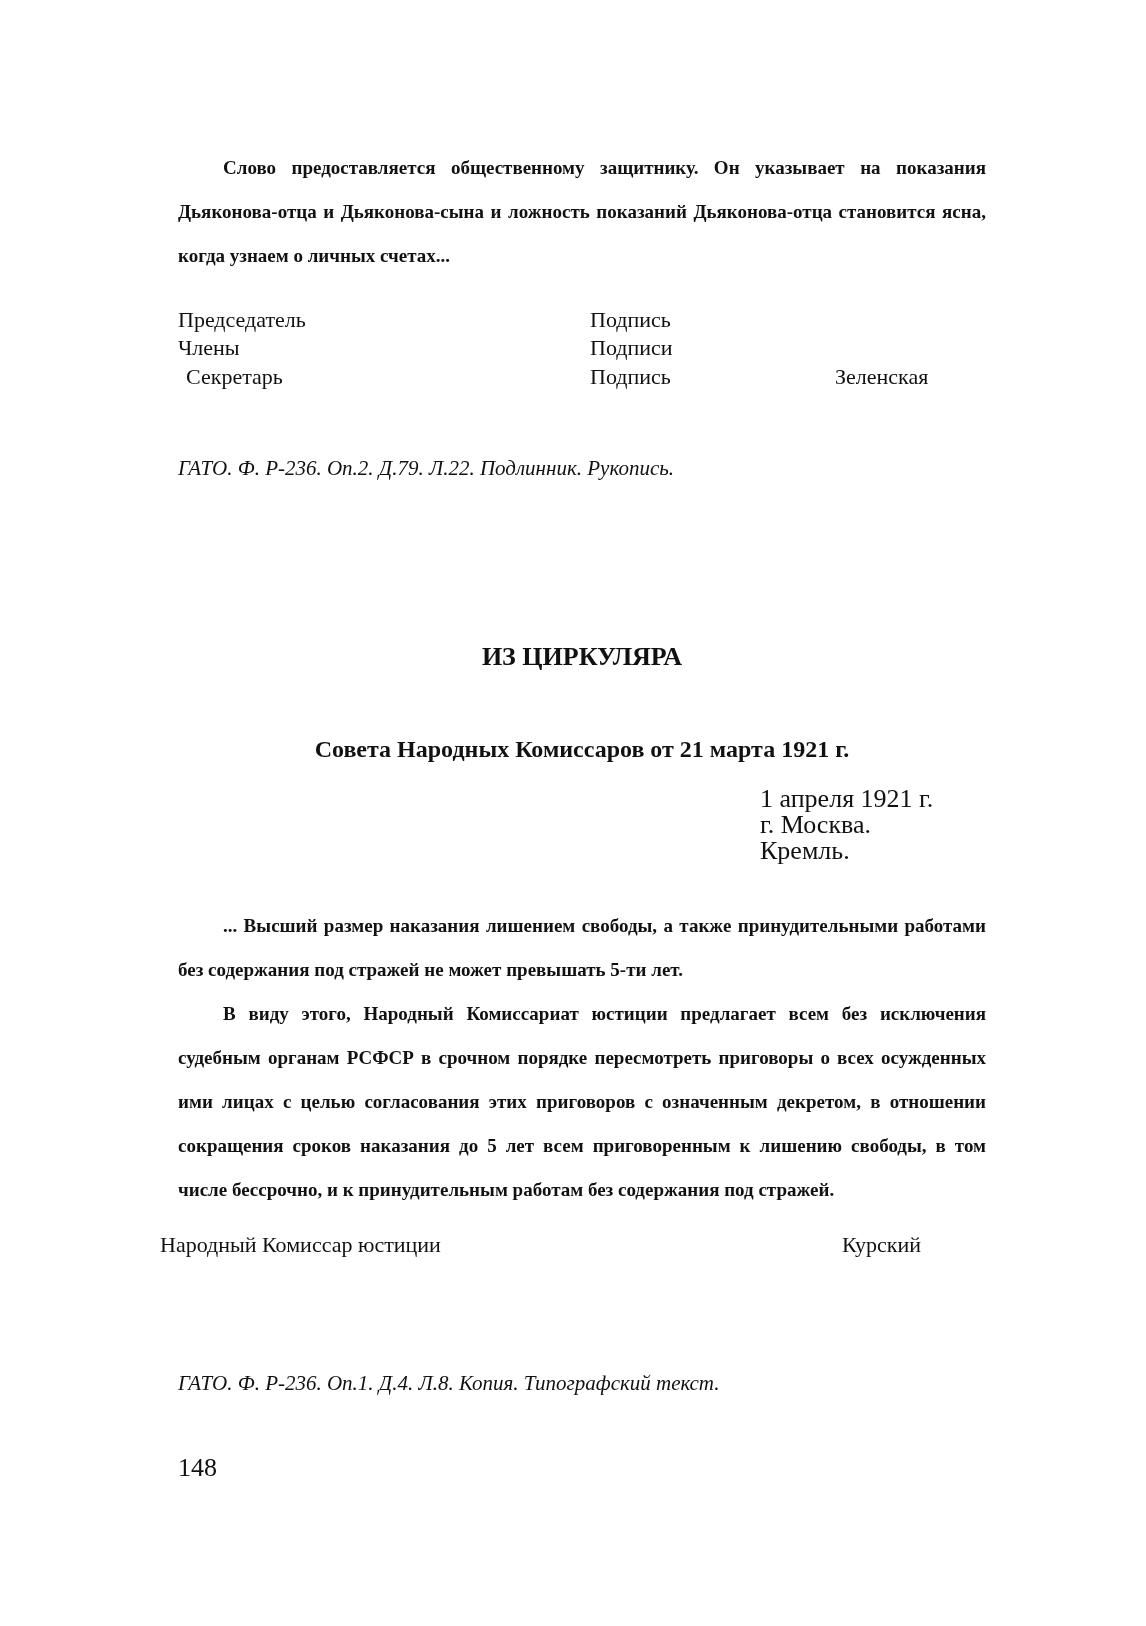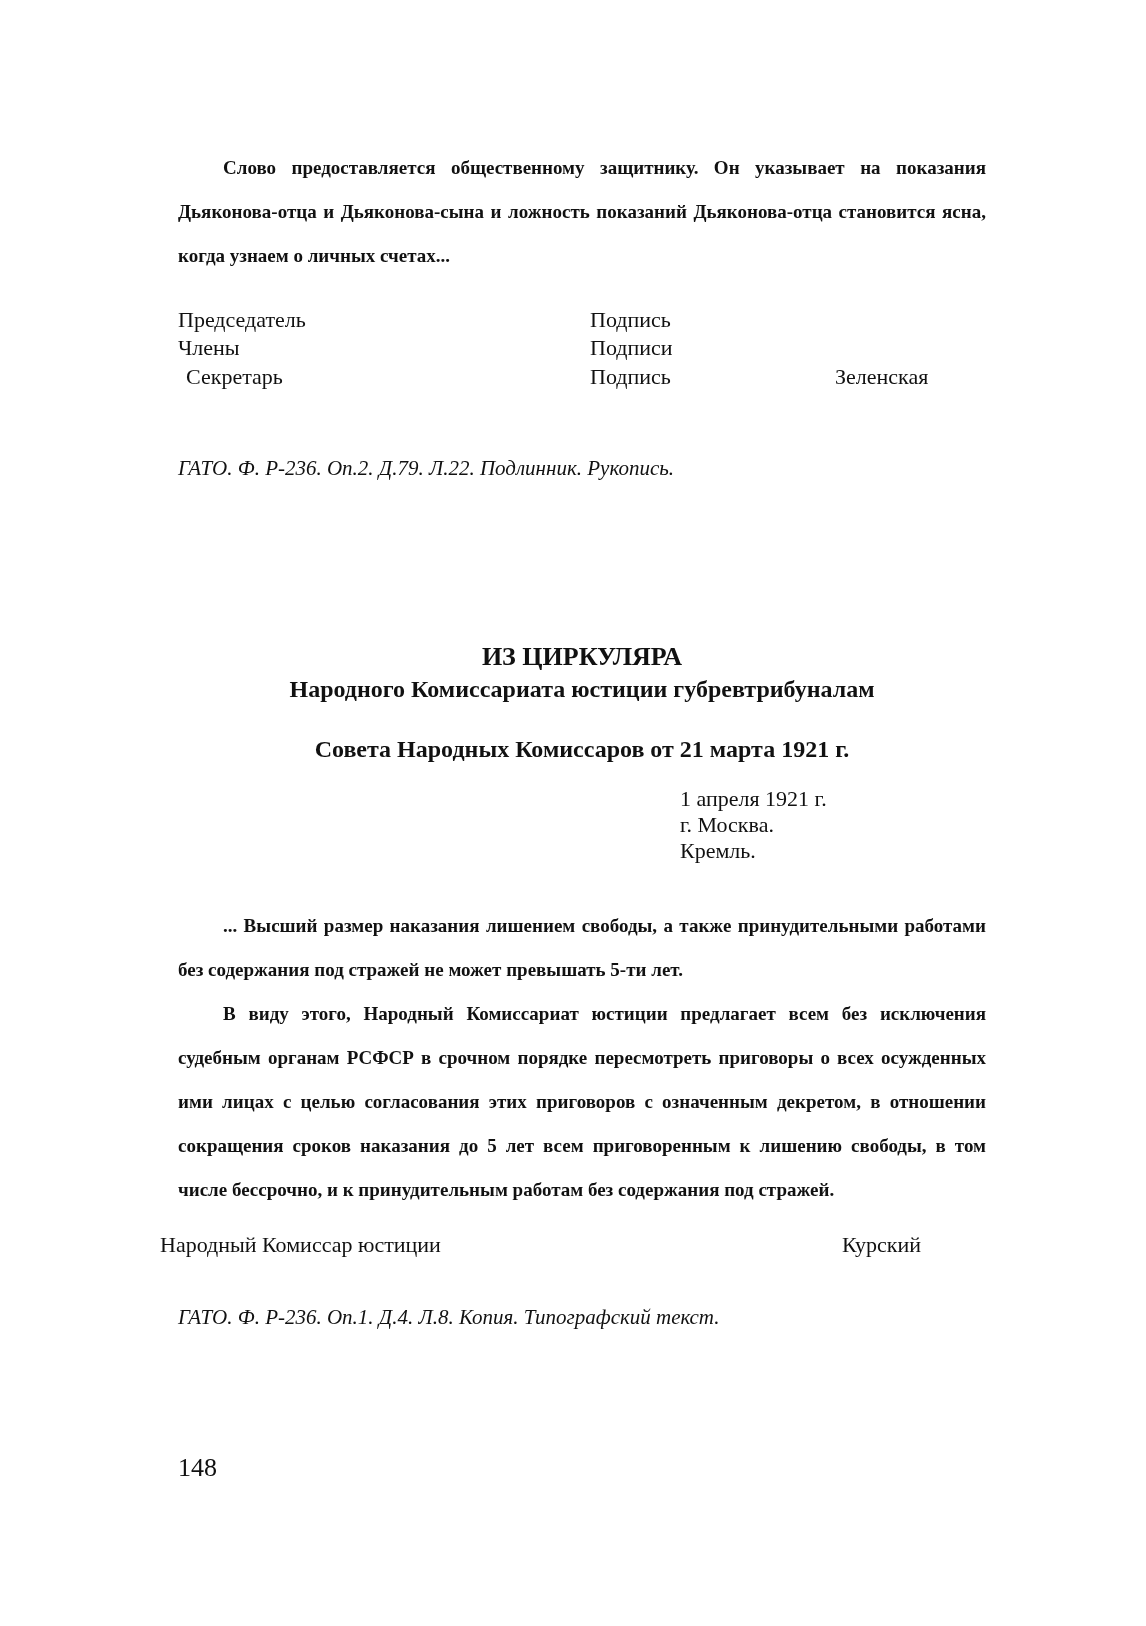--- a/index.html
+++ b/index.html
@@ -61,22 +61,22 @@
       white-space: nowrap;
     }
     .doc-number {
       font-size: 25px;
     }
     .circular-title {
       font-size: 26px;
     }
     .date-block {
       position: absolute;
-      left: 680px;
-      font-size: 22px;
+      left: 760px;
+      font-size: 26px;
       line-height: 26px;
     }
     .date-block div { white-space: nowrap; }
     .page-number {
       position: absolute;
       left: 178px;
       top: 1453px;
       font-size: 26px;
       line-height: 30px;
     }
@@ -98,33 +98,32 @@
     <div class="abs" style="left:590px; top:334px;">Подписи</div>
 
     <div class="abs" style="left:178px; top:363px;margin-left:8px;">Секретарь</div>
     <div class="abs" style="left:590px; top:363px;">Подпись</div>
     <div class="abs" style="left:835px; top:363px;text-align:center;">Зеленская</div>
   </div>
 
   <div class="source" style="top:435px;">ГАТО. Ф. Р-236. Оп.2. Д.79. Л.22. Подлинник. Рукопись.</div>
 
   <div class="heading circular-title" style="top:642px;">ИЗ ЦИРКУЛЯРА</div>
-  <div class="heading" style="top:674px;">Народного Комиссариата юстиции губревтрибуналам</div>
   <div class="heading" style="top:734px;">Совета Народных Комиссаров от 21 марта 1921 г.</div>
 
   <div class="date-block" style="top:786px;">
     <div>1 апреля 1921 г.</div>
     <div>г. Москва.</div>
     <div>Кремль.</div>
   </div>
 
   <div class="col" style="top:864px;margin-top:40px;">
     <p class="body-text indent">... Высший размер наказания лишением свободы, а также принудительными работами без содержания под стражей не может превышать 5-ти лет.</p>
     <p class="body-text indent">В виду этого, Народный Комиссариат юстиции предлагает всем без исключения судебным органам РСФСР в срочном порядке пересмотреть приговоры о всех осужденных ими лицах с целью согласования этих приговоров с означенным декретом, в отношении сокращения сроков наказания до 5 лет всем приговоренным к лишению свободы, в том числе бессрочно, и к принудительным работам без содержания под стражей.</p>
   </div>
 
   <div class="abs" style="left:160px; top:1231px;">Народный Комиссар юстиции</div>
   <div class="abs" style="left:842px; top:1231px;">Курский</div>
 
-  <div class="source" style="top:1284px;text-align:center;">ГАТО. Ф. Р-236. Оп.1. Д.4. Л.8. Копия. Типографский текст.</div>
+  <div class="source" style="top:1350px;text-align:center;">ГАТО. Ф. Р-236. Оп.1. Д.4. Л.8. Копия. Типографский текст.</div>
 
   <div class="page-number">148</div>
 </div>
 
 </body></html>

